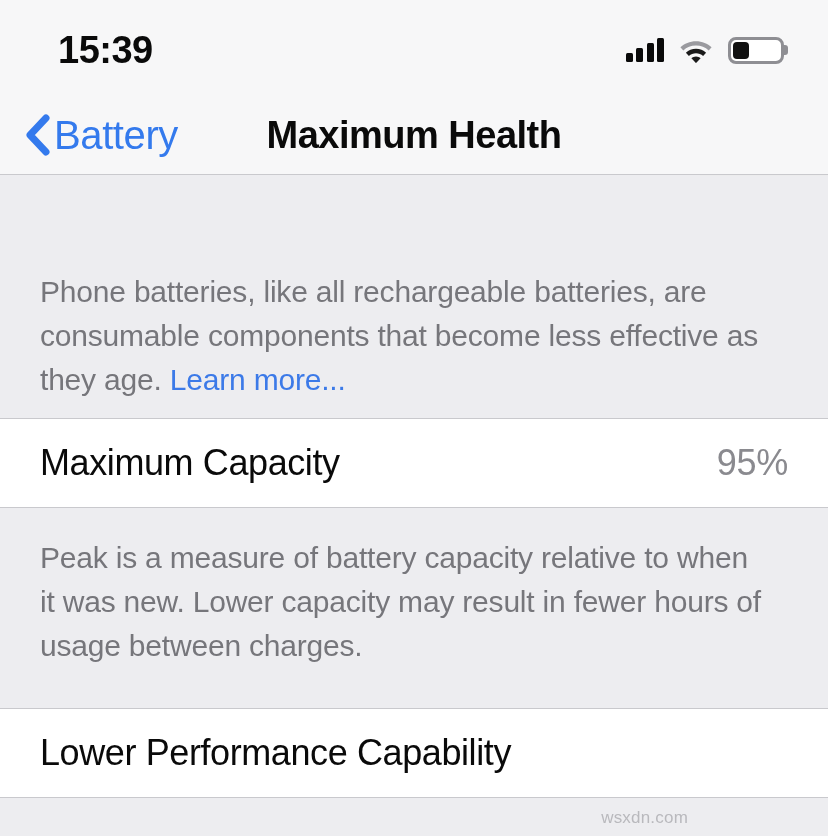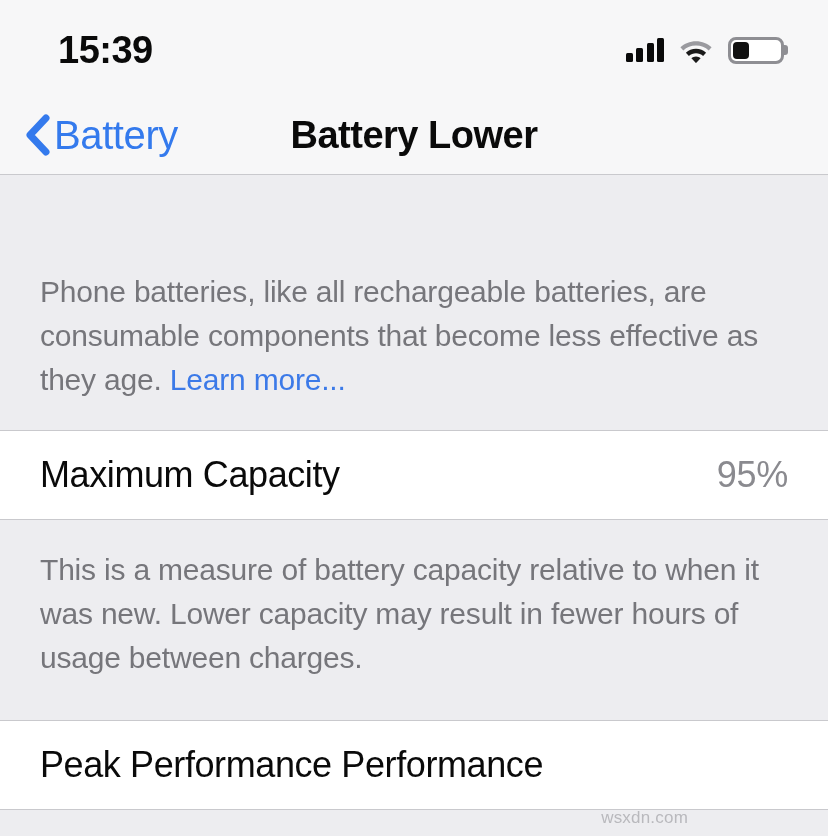--- a/index.html
+++ b/index.html
@@ -147,21 +147,21 @@
   }
 
   .footer-note {
     box-sizing: border-box;
     padding: 0 62px 0 40px;
     font-size: 30px;
     line-height: 44px;
     color: #76767b;
     letter-spacing: -0.2px;
   }
-  .note-top { padding-top: 94px; padding-bottom: 28px; }
+  .note-top { padding-top: 94px; padding-bottom: 16px; }
   .note-mid { padding-top: 28px; padding-bottom: 40px; }
   .note-bot { padding-top: 28px; padding-bottom: 40px; }
 
   .link {
     color: #3c7ae8;
     cursor: pointer;
   }
 
   .cell {
     background: #ffffff;
@@ -222,38 +222,38 @@
     </div>
   </div>
 
   <div class="nav-bar">
     <div class="nav-back">
       <svg class="chev" viewBox="0 0 26 42">
         <path d="M22 4 L6 21 L22 38" fill="none" stroke="#347aed" stroke-width="7" stroke-linecap="round" stroke-linejoin="round"></path>
       </svg>
       <span class="nav-back-label">Battery</span>
     </div>
-    <div class="nav-title">Battery Lower</div>
+    <div class="nav-title">Maximum Health</div>
   </div>
 
   <div class="content">
 
     <div class="footer-note note-top">
       <span>Phone batteries, like all rechargeable batteries, are consumable components that become less effective as they age. </span><span class="link">Learn more...</span>
     </div>
 
     <div class="cell">
       <span class="cell-title">Maximum Capacity</span>
       <span class="cell-value">95%</span>
     </div>
 
-    <div class="footer-note note-mid">This is a measure of battery capacity relative to when it was new. Lower capacity may result in fewer hours of usage between charges.</div>
+    <div class="footer-note note-mid">Peak is a measure of battery capacity relative to when it was new. Lower capacity may result in fewer hours of usage between charges.</div>
 
     <div class="cell">
-      <span class="cell-title">Peak Performance Performance</span>
+      <span class="cell-title">Lower Performance Capability</span>
     </div>
 
     <div class="footer-note note-bot">Your battery is currently supporting normal peak performance.</div>
 
   </div>
 
   <div class="watermark">wsxdn.com</div>
 
 </div>
 

